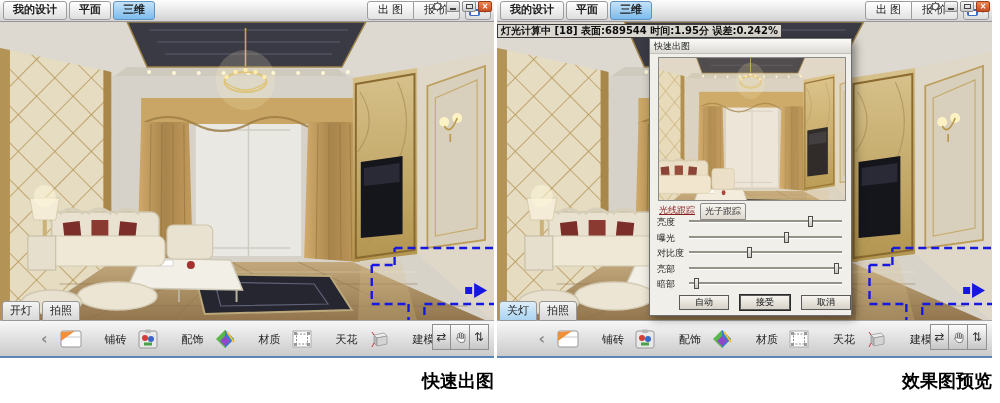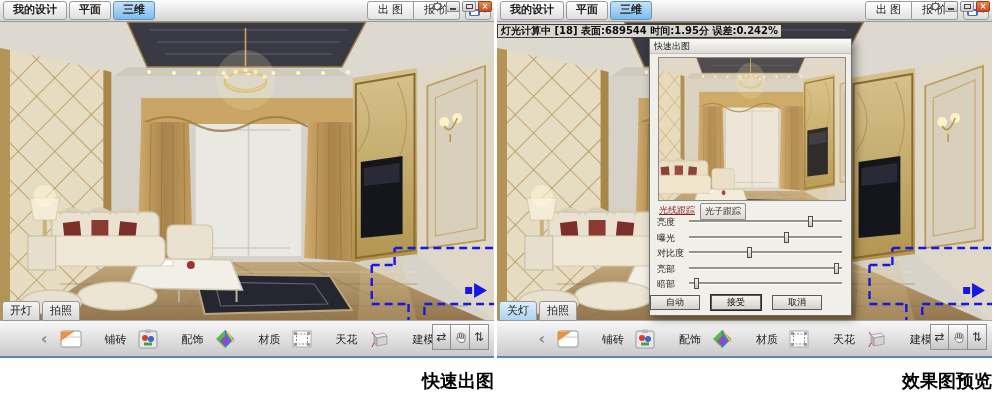--- a/index.html
+++ b/index.html
@@ -78,21 +78,21 @@
   .dlg-tab-link{font-size:9px;color:#8a1f1f;text-decoration:underline;padding:1px 2px;cursor:pointer;white-space:nowrap}
   .dlg-tab-btn{font-size:9px;color:#333;border:1px solid #8a8a8a;background:linear-gradient(#f7f5ef,#ddd9d0);
                padding:1px 4px;border-radius:2px 2px 0 0;cursor:pointer;white-space:nowrap}
   .dlg-sliders{position:absolute;left:7px;top:177px;right:9px}
   .slider-row{display:flex;height:15.5px}
   .slider-label{width:32px;font-size:9px;color:#222;flex:none}
   .slider-track{position:relative;flex:1;height:11px;cursor:pointer}
   .slider-track:before{content:"";position:absolute;left:0;right:0;top:4px;height:2px;background:#969288;border-bottom:1px solid #fff}
   .slider-handle{position:absolute;top:0;width:5px;height:11px;box-sizing:border-box;
                  background:linear-gradient(#f4f2ec,#c9c5bb);border:1px solid #4e4e4e}
-  .dlg-buttons{position:absolute;left:0;right:0;top:256px;display:flex;justify-content:flex-start;gap:11px}
+  .dlg-buttons{position:absolute;left:0;right:0;top:256px;display:flex;justify-content:flex-end;gap:11px}
   .dlg-btn{width:50px;height:15px;font-size:9px;line-height:1;color:#111;padding:0;cursor:pointer;
            background:linear-gradient(#f6f4ee,#d6d2c8);border:1px solid #5a5a5a;font-family:inherit}
   .dlg-btn.default{box-shadow:0 0 0 1px #2a2a2a}
 </style>
 </head>
 <body>
 
 <svg width="0" height="0" style="position:absolute" aria-hidden="true">
   <defs>
     <linearGradient id="curtainGrad" x1="0" y1="0" x2="1" y2="0">

